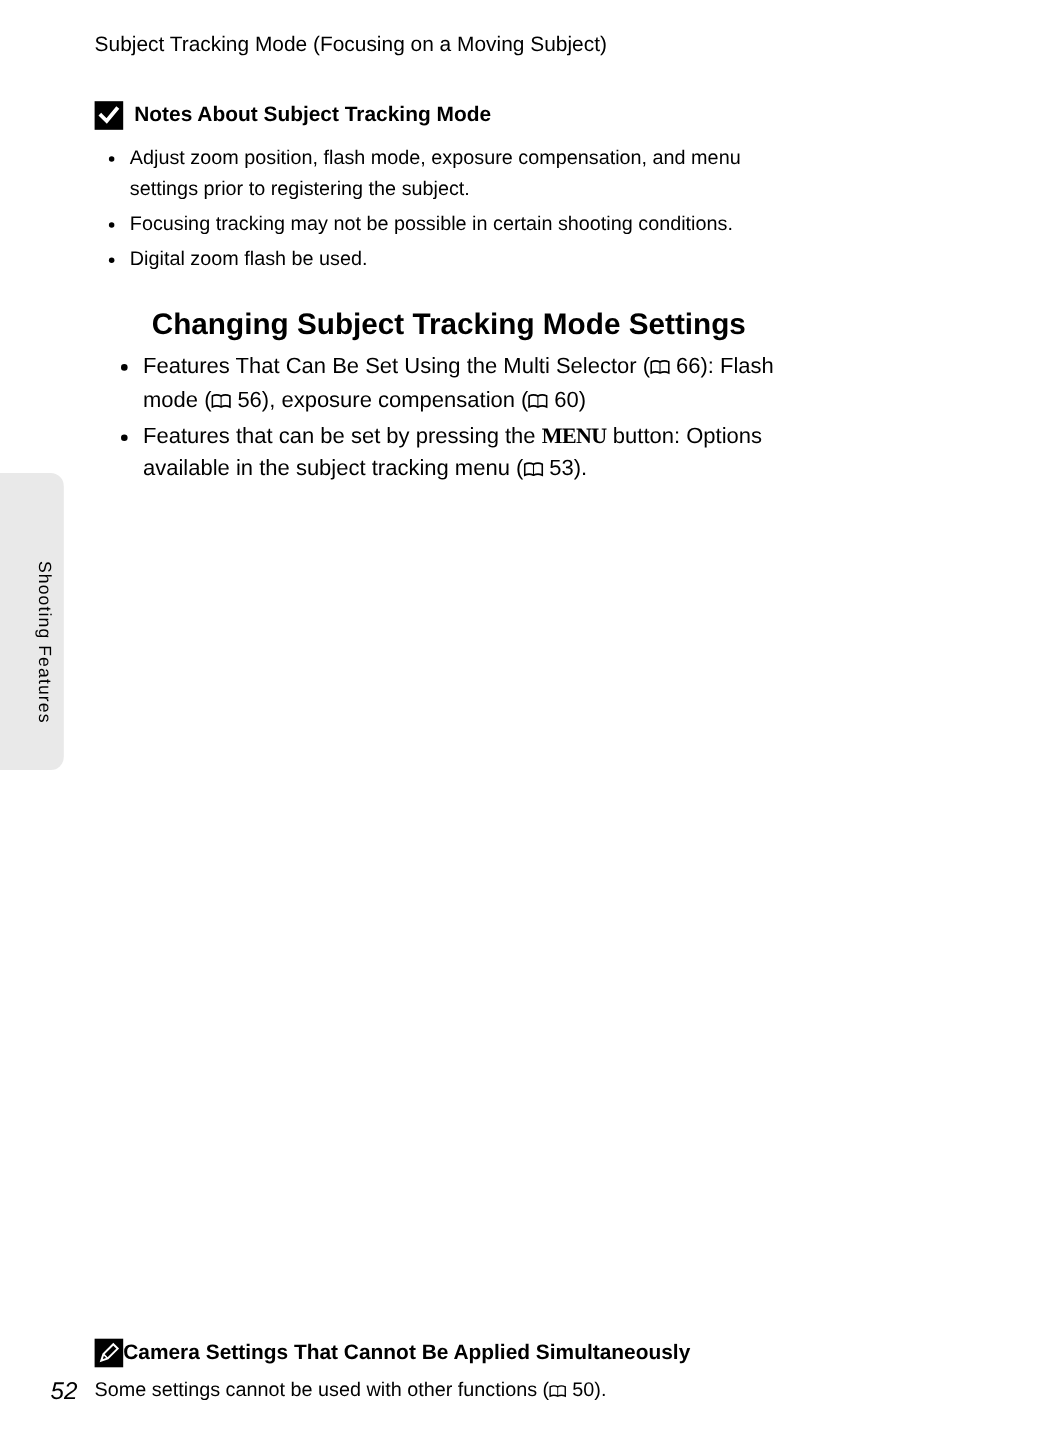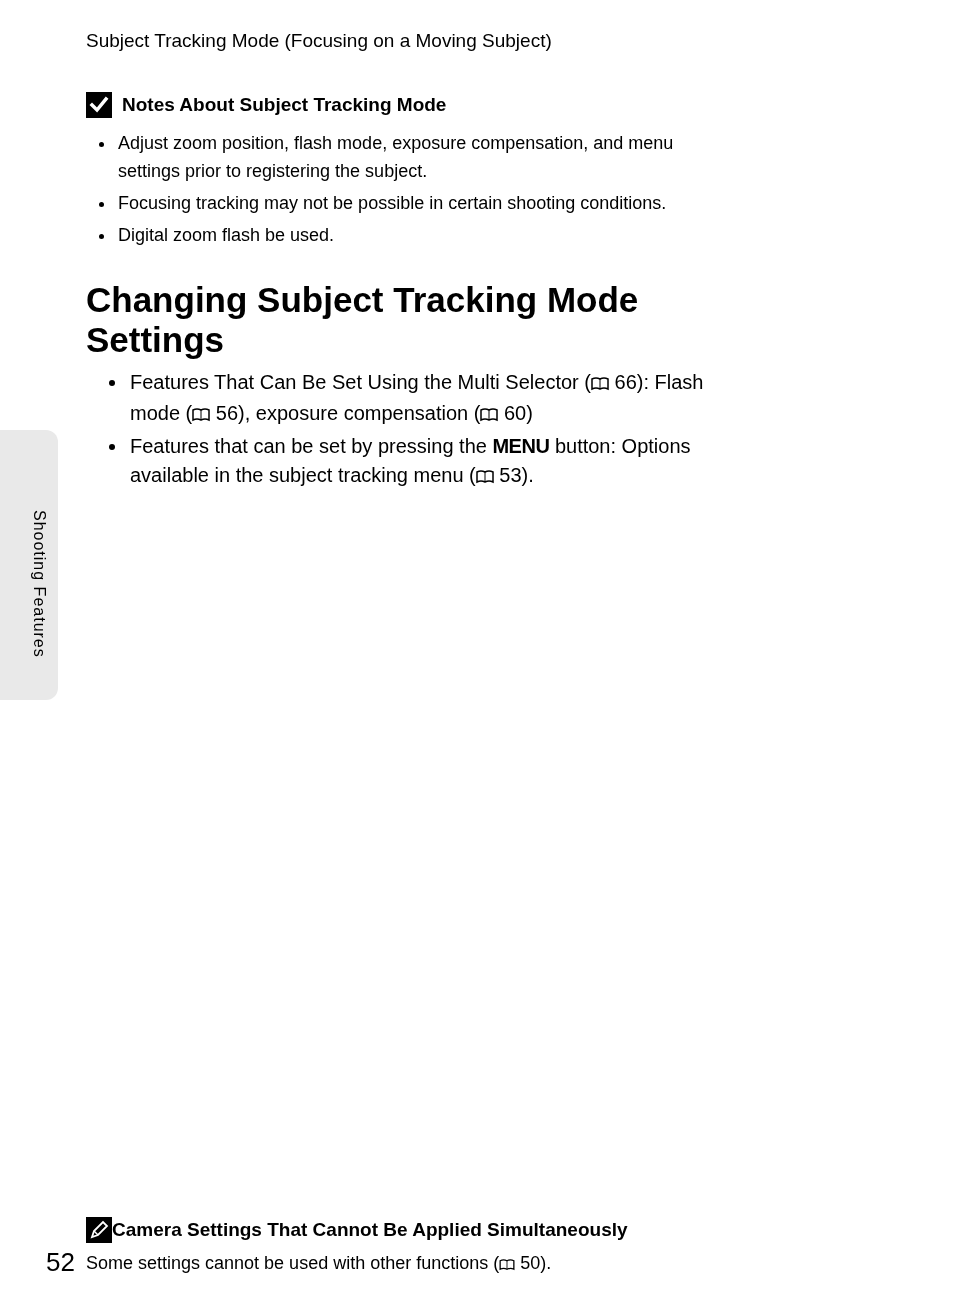--- a/index.html
+++ b/index.html
@@ -48,42 +48,43 @@
     padding-left: 30px;
     margin: 0 0 30px 0;
   }
   ul.small-list li {
     font-size: 18px;
     line-height: 1.55;
     margin-bottom: 4px;
     padding-left: 2px;
   }
   .section-heading {
-    font-size: 35px;
+    font-size: 27px;
     font-weight: 700;
     margin: 10px 0 8px 0;
+    text-align: center;
   }
   ul.big-list {
     list-style: disc;
     padding-left: 42px;
     margin: 0;
   }
   ul.big-list li {
     font-size: 20px;
     line-height: 1.45;
     margin-bottom: 2px;
     padding-left: 2px;
   }
   .book-icon {
     display: inline-block;
     vertical-align: -2px;
   }
   .menu-glyph {
     font-weight: 700;
-    font-family: Liberation Sans, sans-serif;
+    font-family: Liberation Serif, serif;
     font-stretch: condensed;
     letter-spacing: -0.5px;
   }
   .side-tab {
     position: absolute;
     left: 0;
     top: 430px;
     width: 58px;
     height: 270px;
     background: #e9e9e9;
@@ -119,21 +120,22 @@
     align-items: center;
     justify-content: center;
   }
   .footer-text {
     font-size: 18px;
   }
   .page-number {
     position: absolute;
     left: 46px;
     bottom: 36px;
-    font-size: 26px;
+    font-size: 22px;
+    font-style: italic;
   }
 </style>
 </head>
 <body>
 
 <div class="page">
 
   <div class="page-header">
     <span>Subject Tracking Mode (Focusing on a Moving Subject)</span>
   </div>

